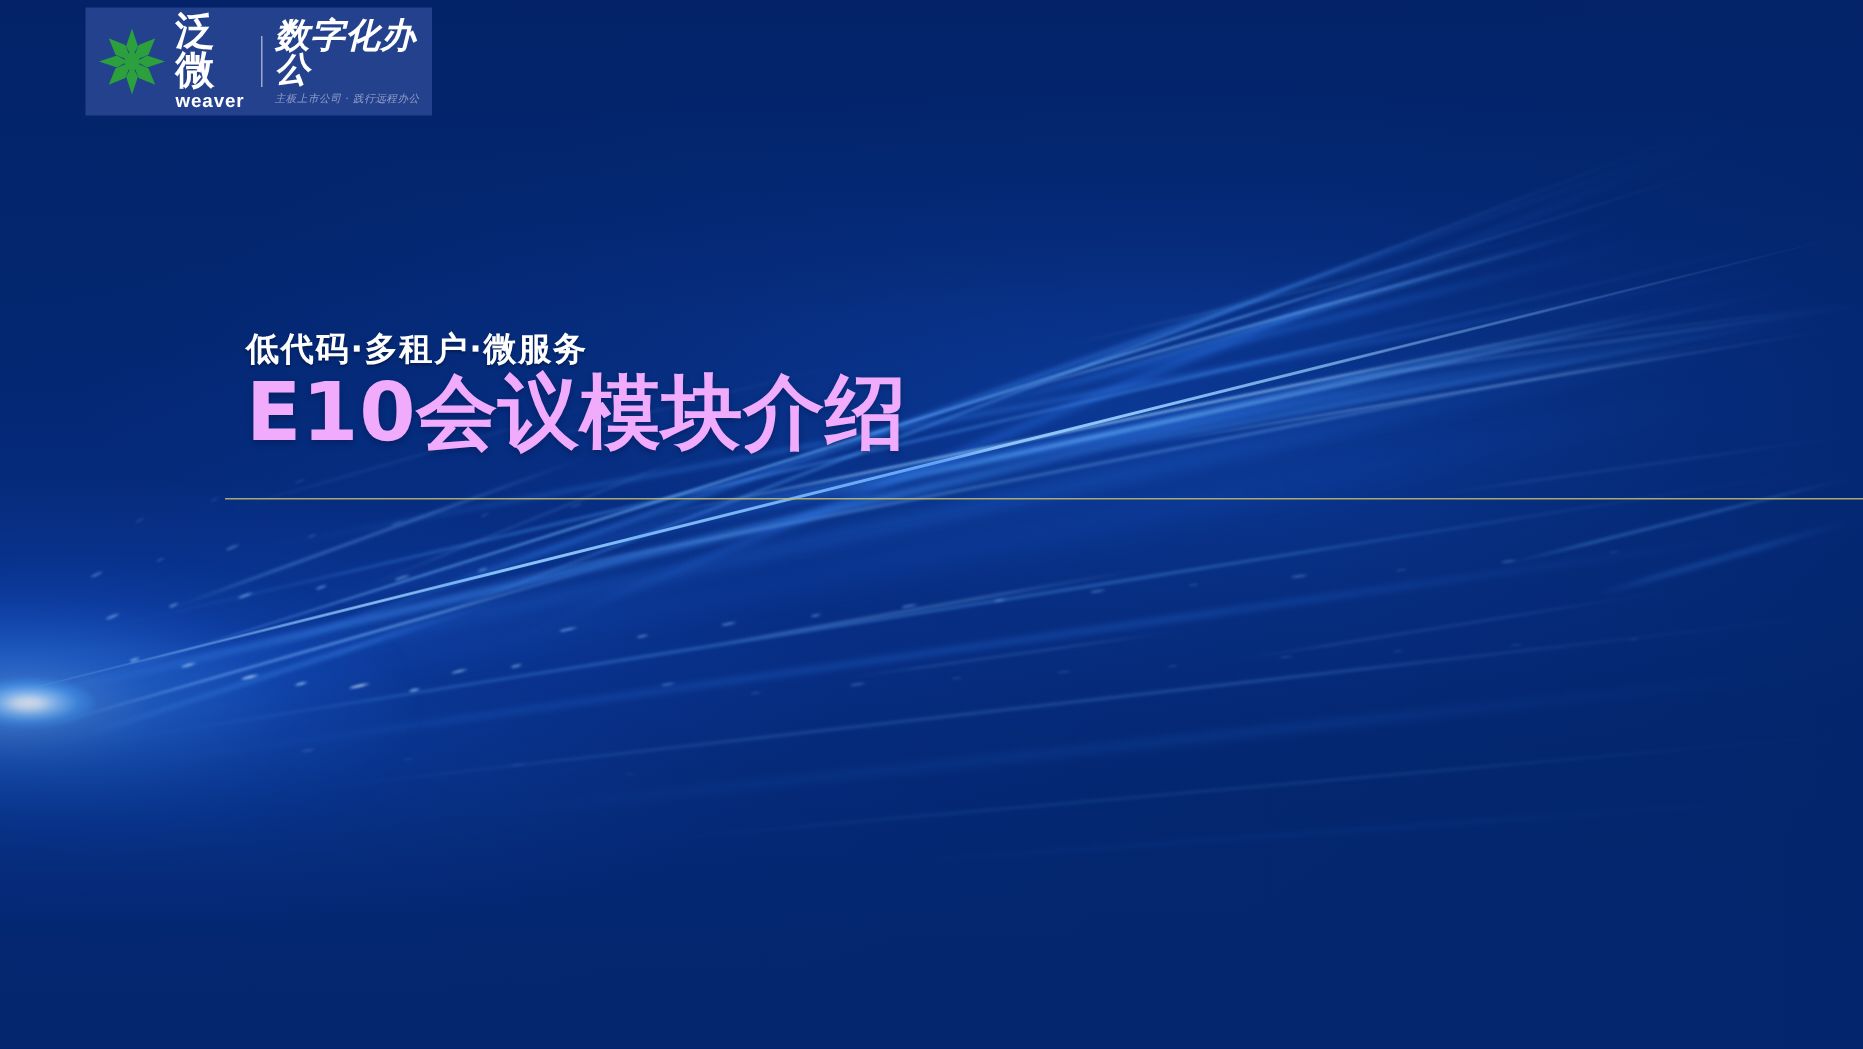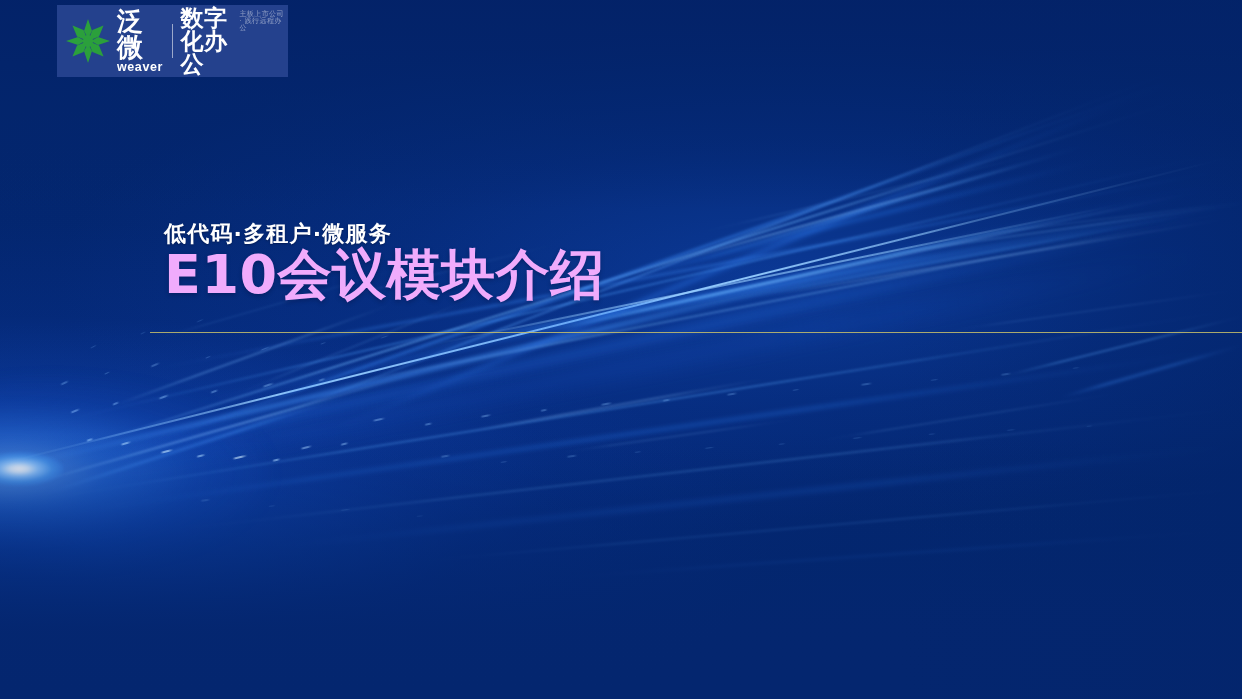--- a/index.html
+++ b/index.html
@@ -181,21 +181,23 @@
     font-family: "Liberation Sans", sans-serif;
   }
   #logo-divider {
     width: 1px;
     height: 34px;
     background: rgba(255,255,255,0.55);
     margin: 0 8px 0 9px;
   }
   #logo-slogan-wrap {
     display: flex;
+    flex-direction: column;
     justify-content: flex-start;
+    font-style: italic;
   }
   #logo-slogan {
     color: #ffffff;
     font-size: 23px;
     font-weight: 700;
     letter-spacing: 0.5px;
     line-height: 1;
     font-family: "DejaVu Sans", "Liberation Sans", sans-serif;
   }
   #logo-subslogan {

